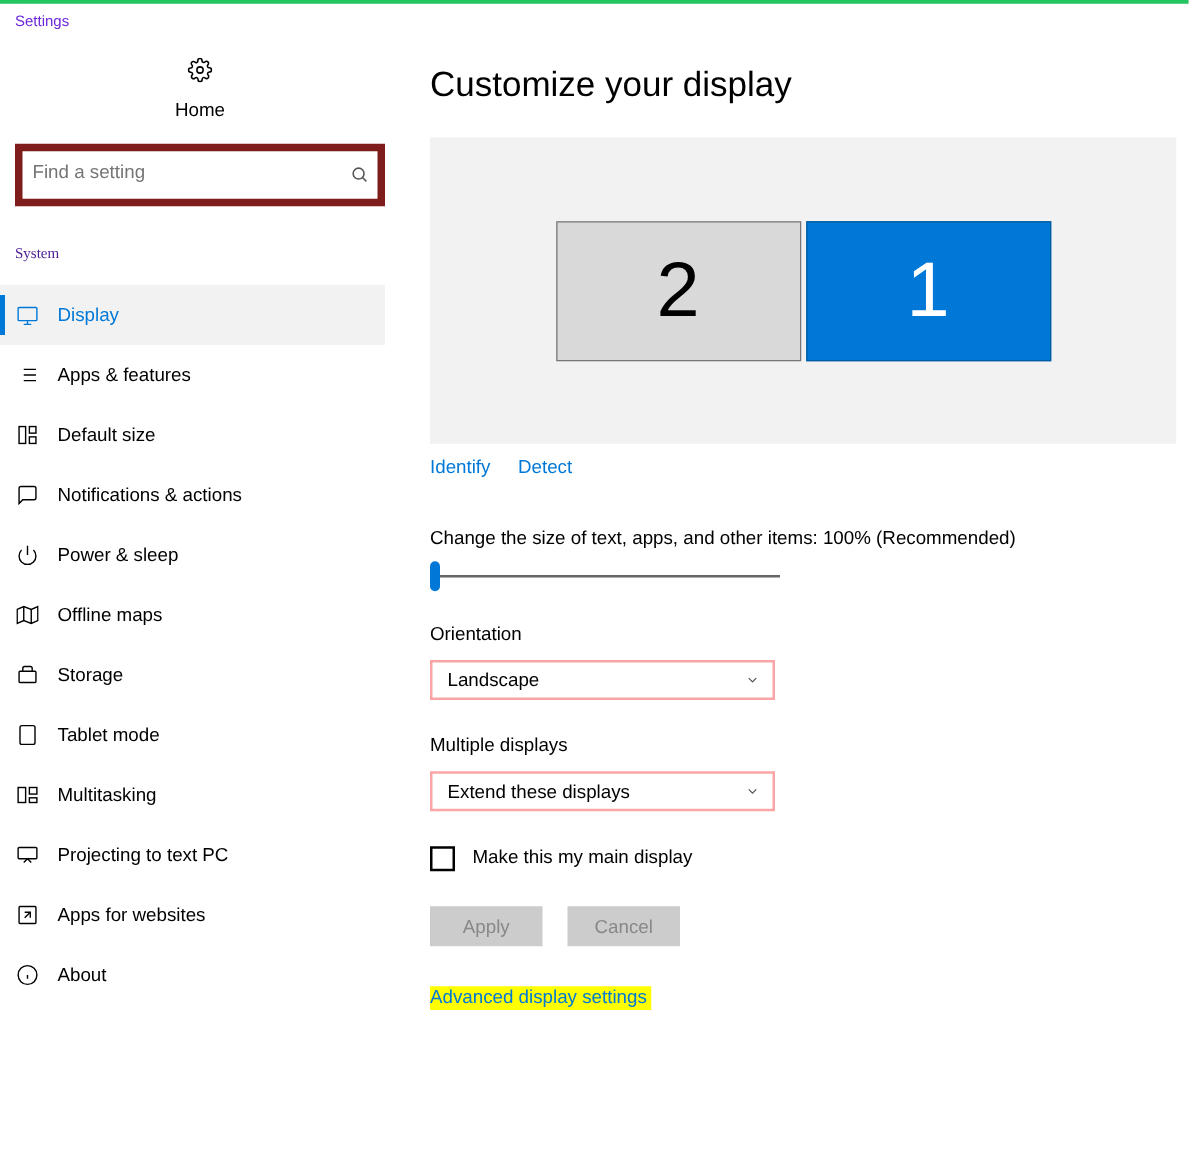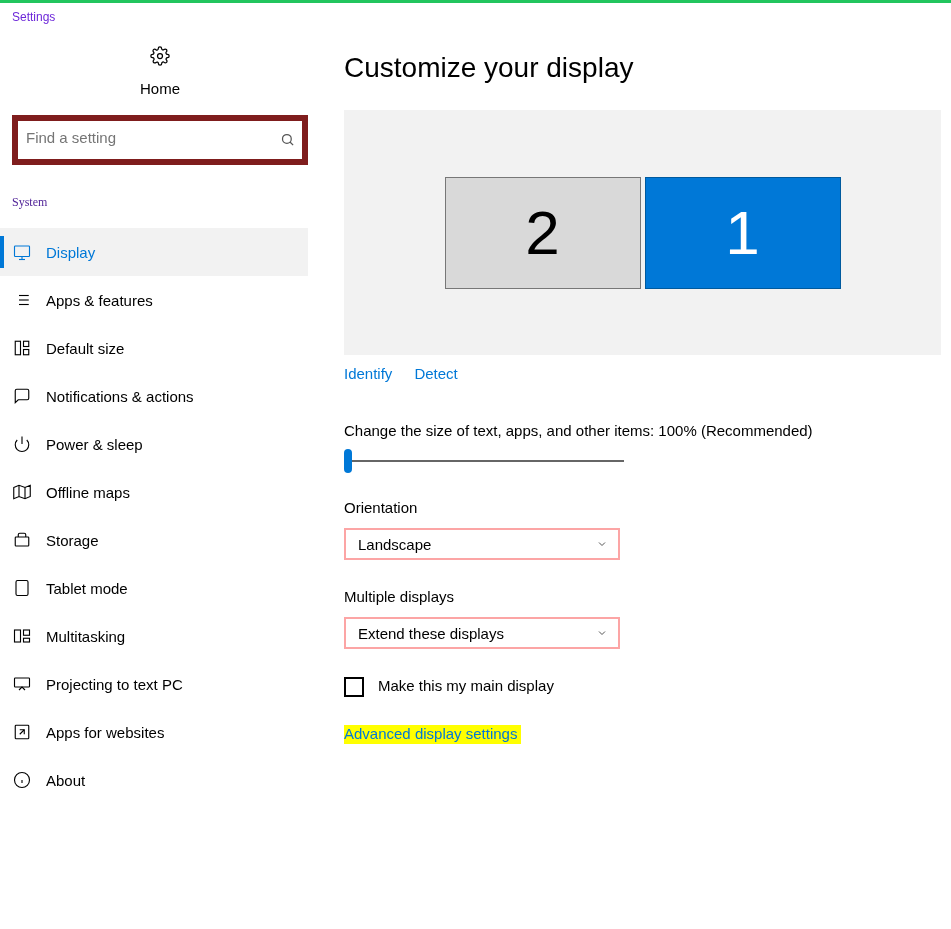--- a/index.html
+++ b/index.html
@@ -455,16 +455,20 @@
             <polyline points="6 9 12 15 18 9"></polyline>
           </svg>
       </span>
     </div>
 
     <div class="checkbox-row">
       <div class="checkbox"></div>
       <span>Make this my main display</span>
     </div>
 
+    <div class="btn-row">
+      <div class="btn">Apply</div>
+      <div class="btn">Cancel</div>
+    </div>
 
     <a class="adv-link">Advanced display settings</a>
   </div>
 </div>
 
 </body></html>

